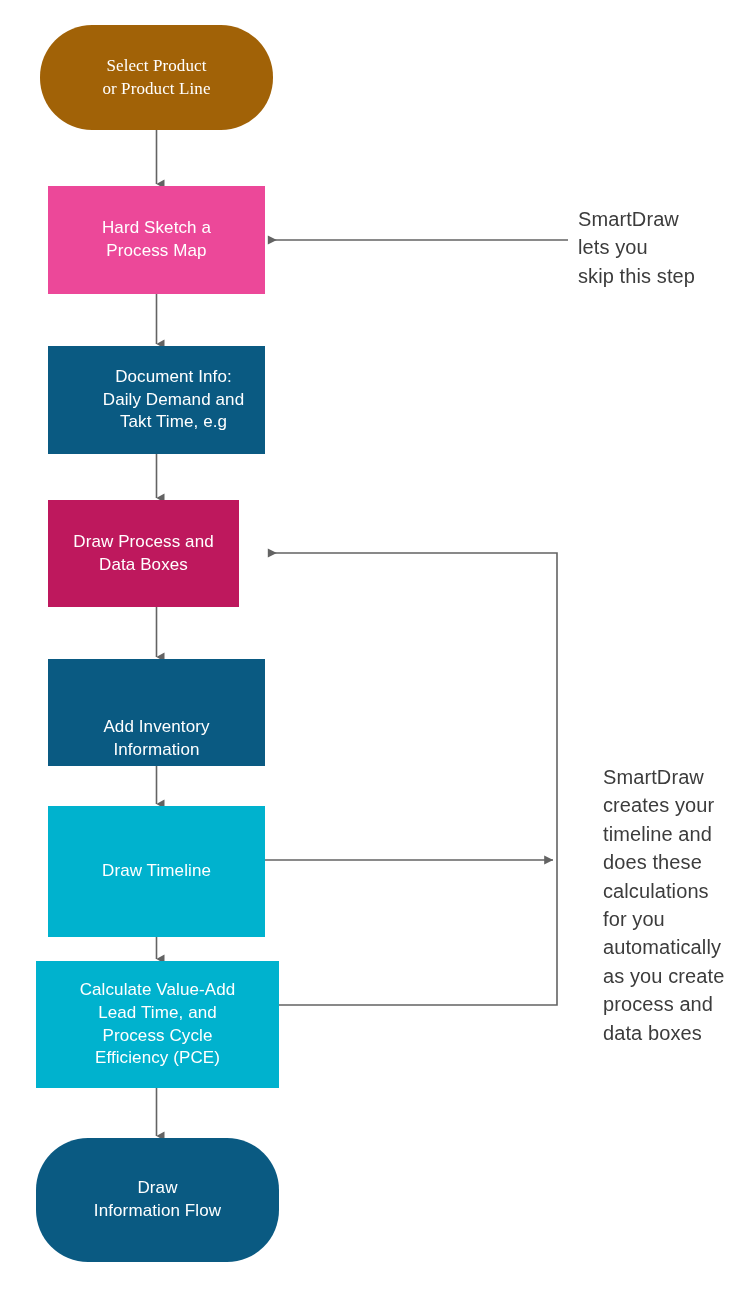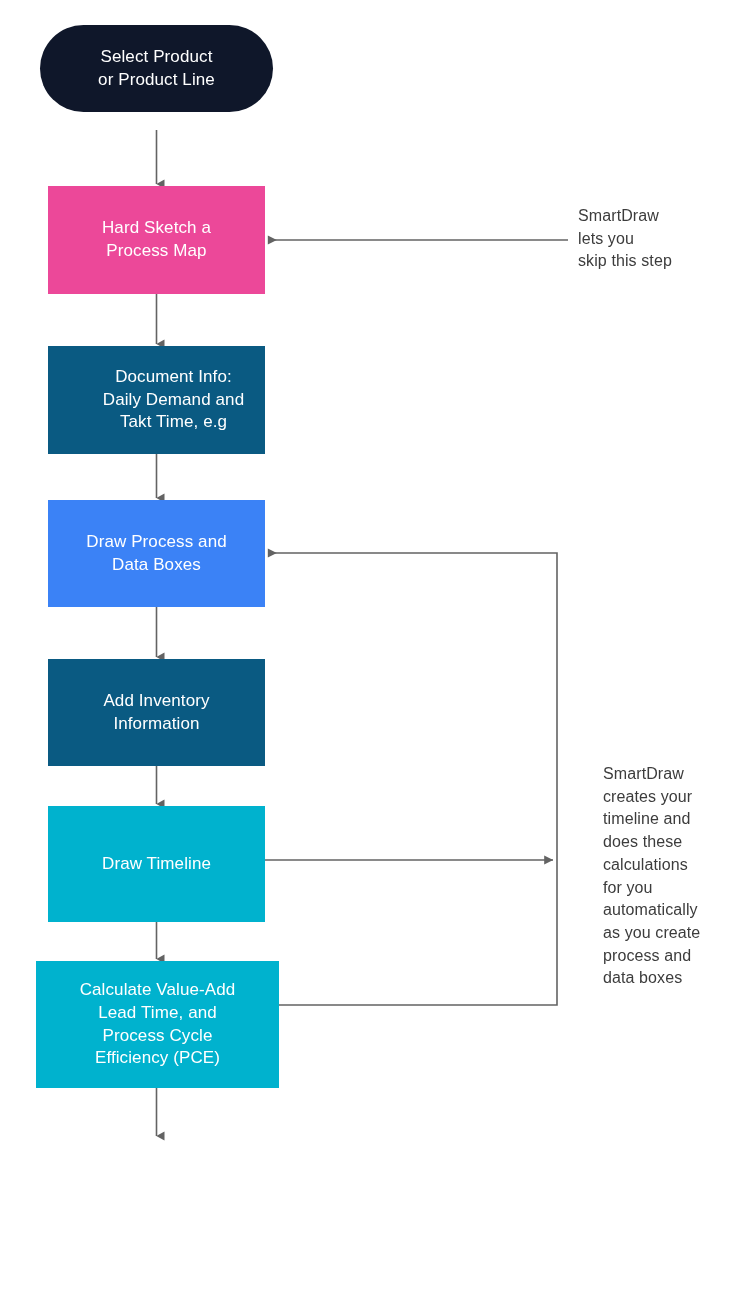--- a/index.html
+++ b/index.html
@@ -33,21 +33,21 @@
     letter-spacing: 0.1px;
   }
   .node.terminator {
     border-radius: 52px;
   }
   .node.process { border-radius: 0; }
 
   .annotation {
     position: absolute;
     color: #3c3c3c;
-    font-size: 16px;
+    font-size: 20px;
     line-height: 1.42;
     white-space: pre-line;
     letter-spacing: 0.1px;
   }
 
   .edge-svg {
     position: absolute;
     left: 0;
     top: 0;
     width: 730px;
@@ -83,57 +83,61 @@
       <line x1="156.5" y1="1060" x2="156.5" y2="1136" marker-end="url(#arrow-down)"></line>
 
       <line x1="568" y1="240" x2="268" y2="240" marker-end="url(#arrow-left)"></line>
 
       <line x1="265" y1="860" x2="553" y2="860" marker-end="url(#arrow-right)"></line>
 
       <path d="M279,1005 L557,1005 L557,553 L268,553" marker-end="url(#arrow-left)"></path>
     </g>
   </svg>
 
-  <div class="node terminator" style="left:40px; top:25px; width:233px; height:87px; background:#0f172a;">
+  <div class="node terminator" style="left:40px; top:25px; width:233px; height:105px; background:#a16207;font-family:Liberation Serif, serif;">
     <span>Select Product
 or Product Line</span>
   </div>
 
   <div class="node process" style="left:48px; top:186px; width:217px; height:108px; background:#ec4899;">
     <span>Hard Sketch a
 Process Map</span>
   </div>
 
   <div class="node process" style="left:48px; top:346px; width:217px; height:108px; background:#0a5a82;padding-left:40px;">
     <span>Document Info:
 Daily Demand and
 Takt Time, e.g</span>
   </div>
 
-  <div class="node process" style="left:48px; top:500px; width:217px; height:107px; background:#3b82f6;">
+  <div class="node process" style="left:48px; top:500px; width:191px; height:107px; background:#be185d;">
     <span>Draw Process and
 Data Boxes</span>
   </div>
 
-  <div class="node process" style="left:48px; top:659px; width:217px; height:107px; background:#0a5a82;">
+  <div class="node process" style="left:48px; top:659px; width:217px; height:107px; background:#0a5a82;align-items:flex-end;">
     <span>Add Inventory
 Information</span>
   </div>
 
-  <div class="node process" style="left:48px; top:806px; width:217px; height:116px; background:#00b2ce;">
+  <div class="node process" style="left:48px; top:806px; width:217px; height:131px; background:#00b2ce;">
     <span>Draw Timeline</span>
   </div>
 
   <div class="node process" style="left:36px; top:961px; width:243px; height:127px; background:#00b2ce;">
     <span>Calculate Value-Add
 Lead Time, and
 Process Cycle
 Efficiency (PCE)</span>
   </div>
 
+  <div class="node terminator" style="left:36px; top:1138px; width:243px; height:124px; background:#0a5a82;">
+    <span>Draw
+Information Flow</span>
+  </div>
 
   <div class="annotation" style="left:578px; top:205px; width:150px;">SmartDraw
 lets you
 skip this step</div>
 
   <div class="annotation" style="left:603px; top:763px; width:127px;">SmartDraw
 creates your
 timeline and
 does these
 calculations

